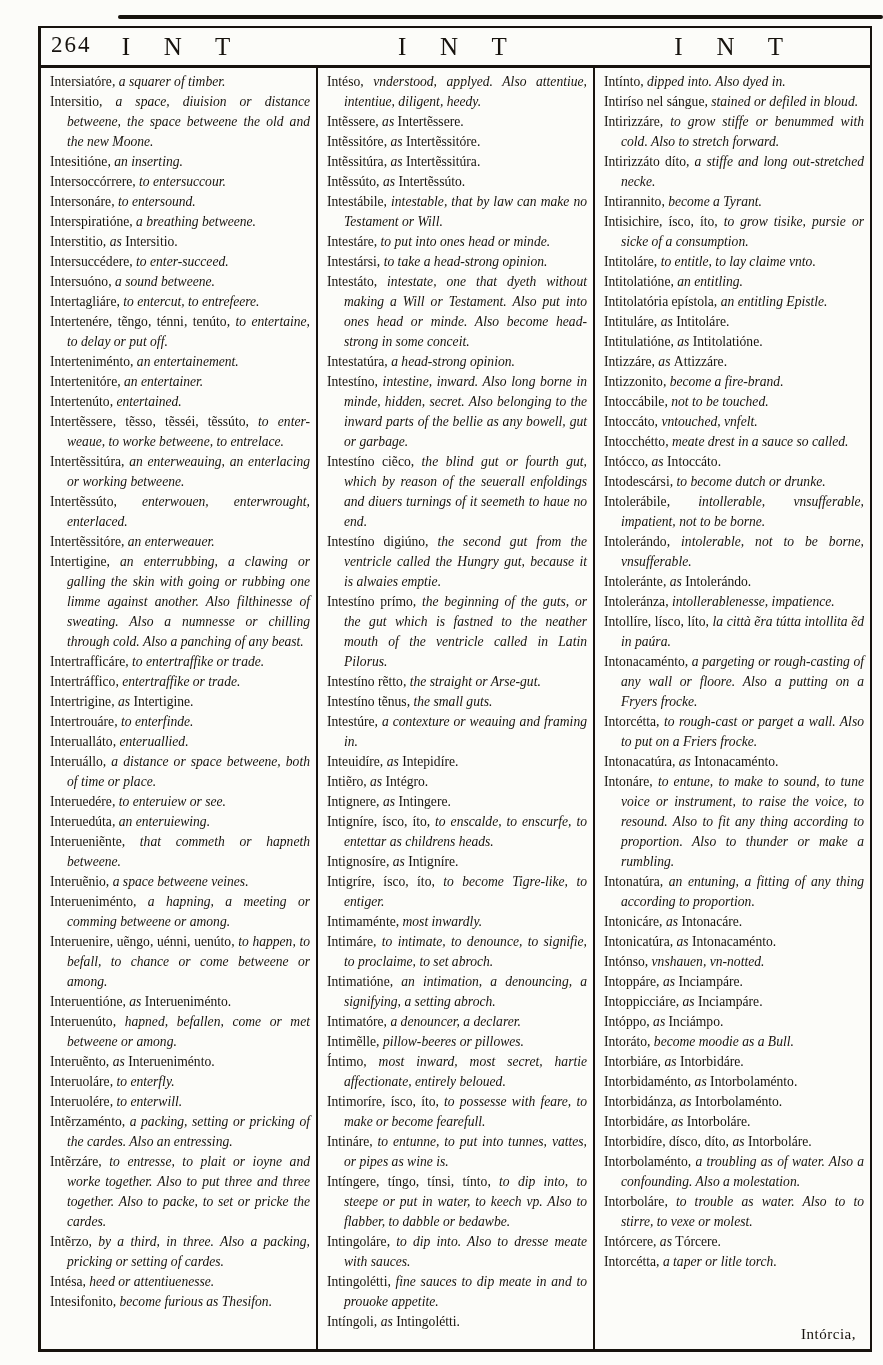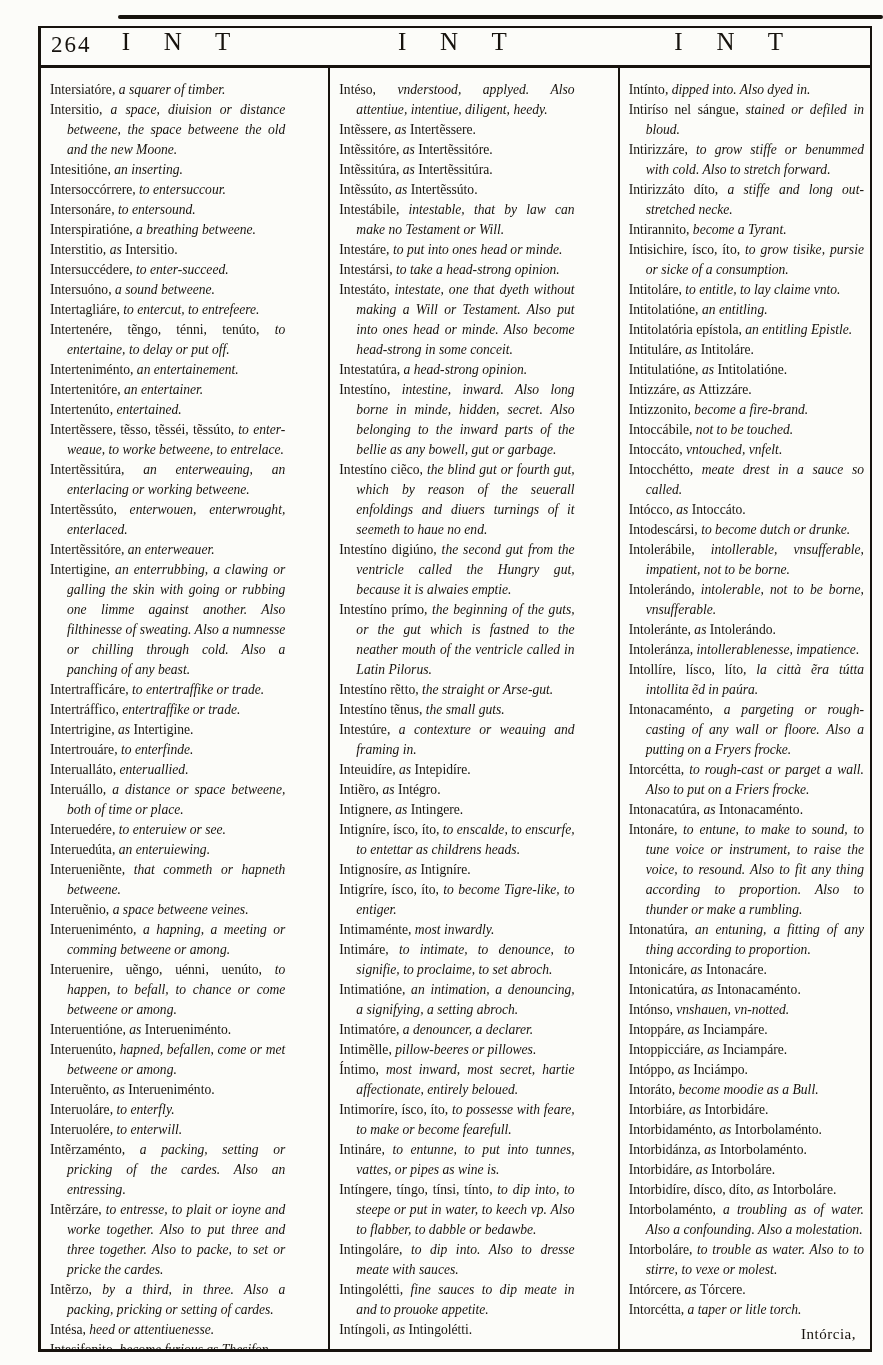--- a/index.html
+++ b/index.html
@@ -17,41 +17,41 @@
   .frame{
     position:absolute;left:38px;top:26px;width:834px;height:1326px;
     box-sizing:border-box;
     border:2px solid var(--ink);
     border-left-width:3px;border-bottom-width:3px;
     background:var(--paper);
   }
   .header{
     position:relative;height:37px;
     border-bottom:3px solid var(--ink);
-    display:flex;align-items:flex-start;
+    display:flex;align-items:center;
   }
   .pagenum{
     position:absolute;left:10px;top:4px;
     font-size:23px;letter-spacing:2px;
   }
   .rh{
     flex:1 1 0;text-align:center;
     font-size:25px;font-weight:normal;letter-spacing:0.55em;
     padding-left:0.3em;
   }
   .cols{
     position:relative;display:flex;
     height:calc(100% - 40px);
   }
   .col{
     flex:1 1 0;min-width:0;overflow:hidden;
-    padding:12px 6px 4px 9px;
+    padding:4px 6px 4px 9px;
     font-size:13.6px;line-height:20px;
   }
-  .col + .col{border-left:2px solid var(--ink);margin-left:37px;}
+  .col + .col{border-left:2px solid var(--ink);}
   .entry{
     margin:0;padding-left:17px;text-indent:-17px;
     text-align:justify;
   }
   .head{font-style:normal;}
   .def{font-style:italic;}
   .xref{font-style:normal;}
   .catchword{
     position:absolute;right:14px;bottom:6px;
     font-size:15px;letter-spacing:0.5px;

